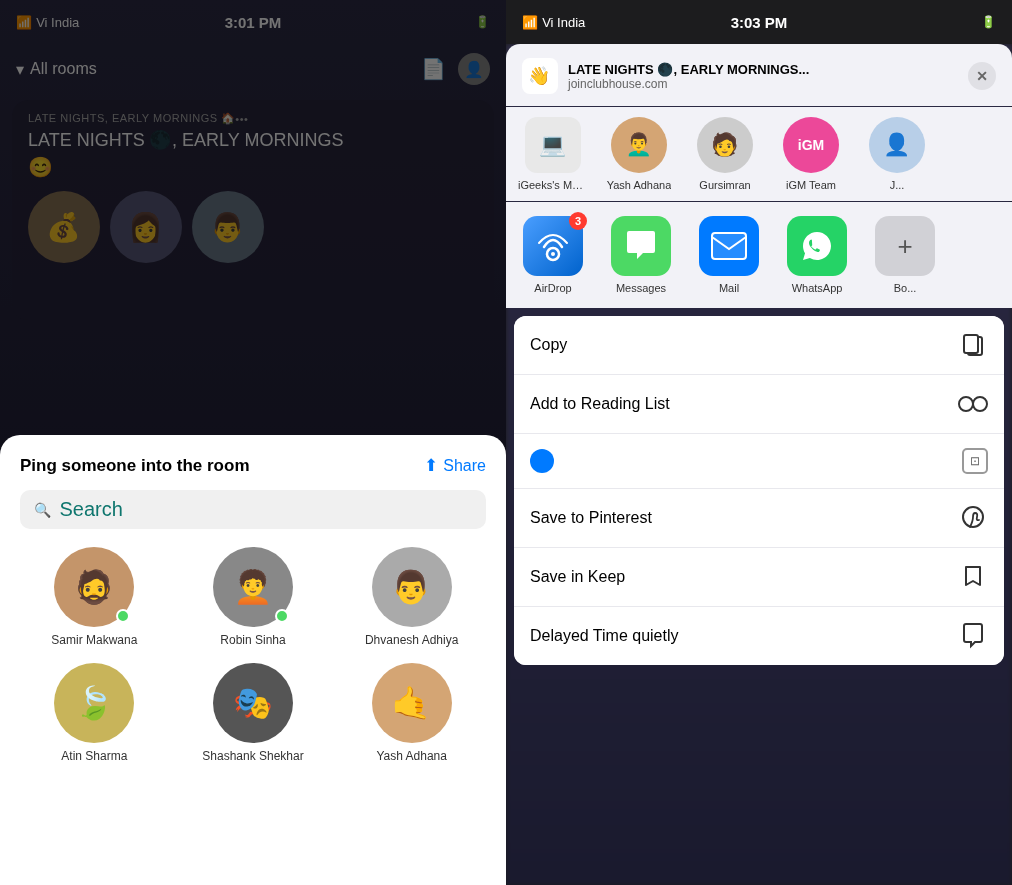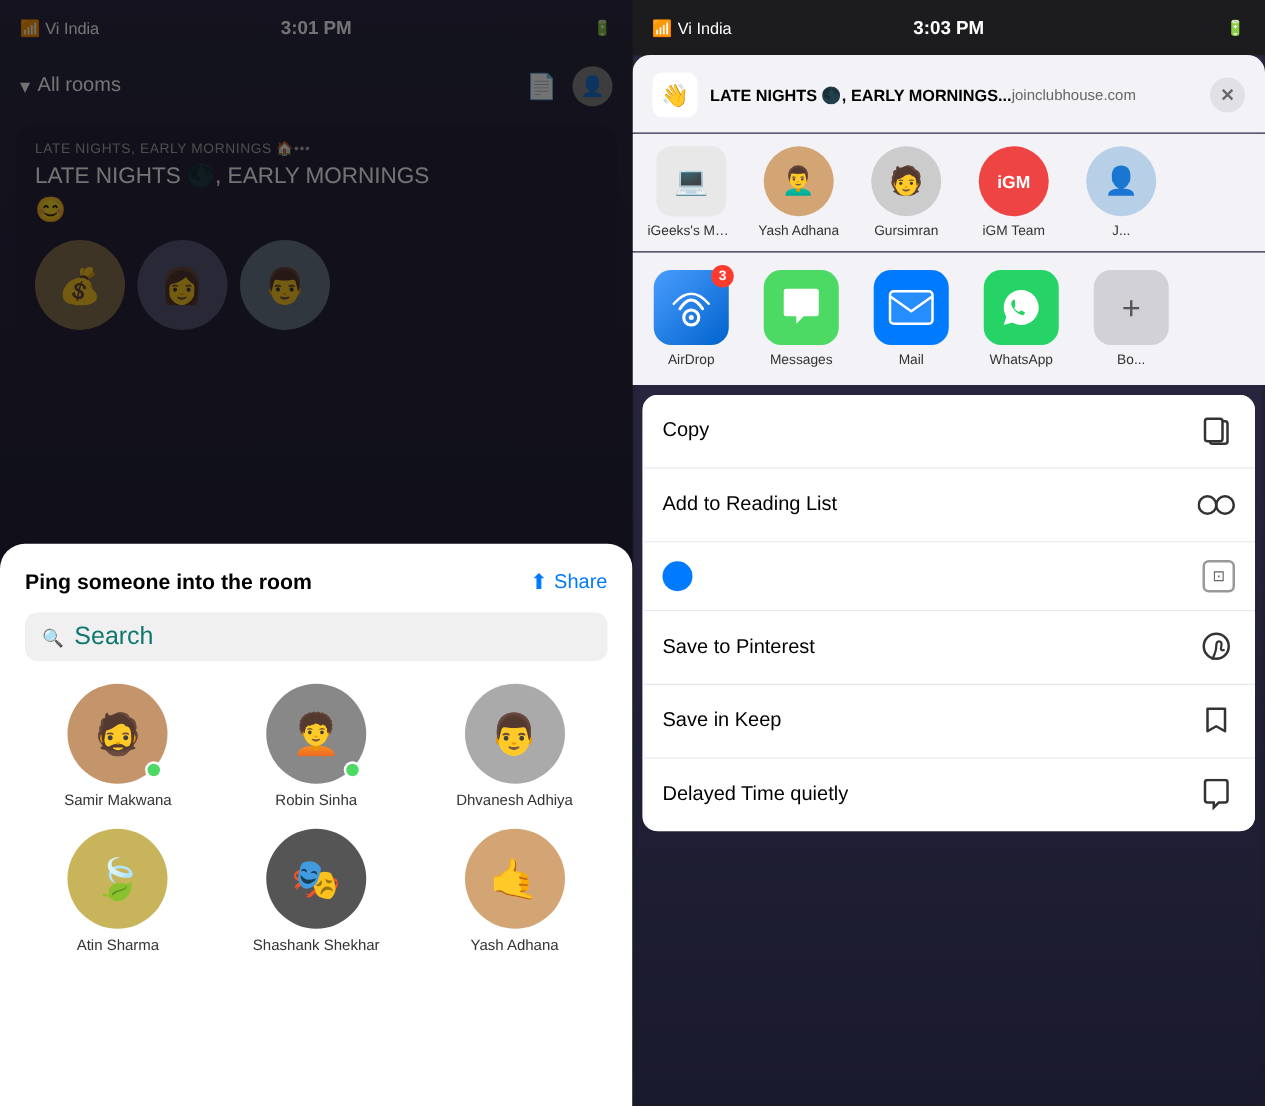--- a/index.html
+++ b/index.html
@@ -411,21 +411,21 @@
       border-radius: 8px;
       background: #fff;
       display: flex;
       align-items: center;
       justify-content: center;
       font-size: 18px;
     }
 
     .share-url-text {
       display: flex;
-      flex-direction: row;
+      flex-direction: column;
     }
 
     .share-url-title {
       font-size: 13px;
       font-weight: 600;
       color: #000;
     }
 
     .share-url-domain {
       font-size: 12px;
@@ -767,21 +767,21 @@
       </div>
       <div class="share-contact-item">
         <div class="share-contact-avatar" style="background:#d4a574;">👨‍🦱</div>
         <span class="share-contact-name">Yash Adhana</span>
       </div>
       <div class="share-contact-item">
         <div class="share-contact-avatar" style="background:#ccc;">🧑</div>
         <span class="share-contact-name">Gursimran</span>
       </div>
       <div class="share-contact-item">
-        <div class="share-contact-avatar" style="background:#ef4444; color:#fff; font-size:14px; font-weight:700; border-radius:50%;">iGM</div>
+        <div class="share-contact-avatar" style="background:#ec4899; color:#fff; font-size:14px; font-weight:700; border-radius:50%;">iGM</div>
         <span class="share-contact-name">iGM Team</span>
       </div>
       <div class="share-contact-item">
         <div class="share-contact-avatar" style="background:#b8cfe8;">👤</div>
         <span class="share-contact-name">J...</span>
       </div>
     </div>
 
     <div class="share-apps-row">
 

